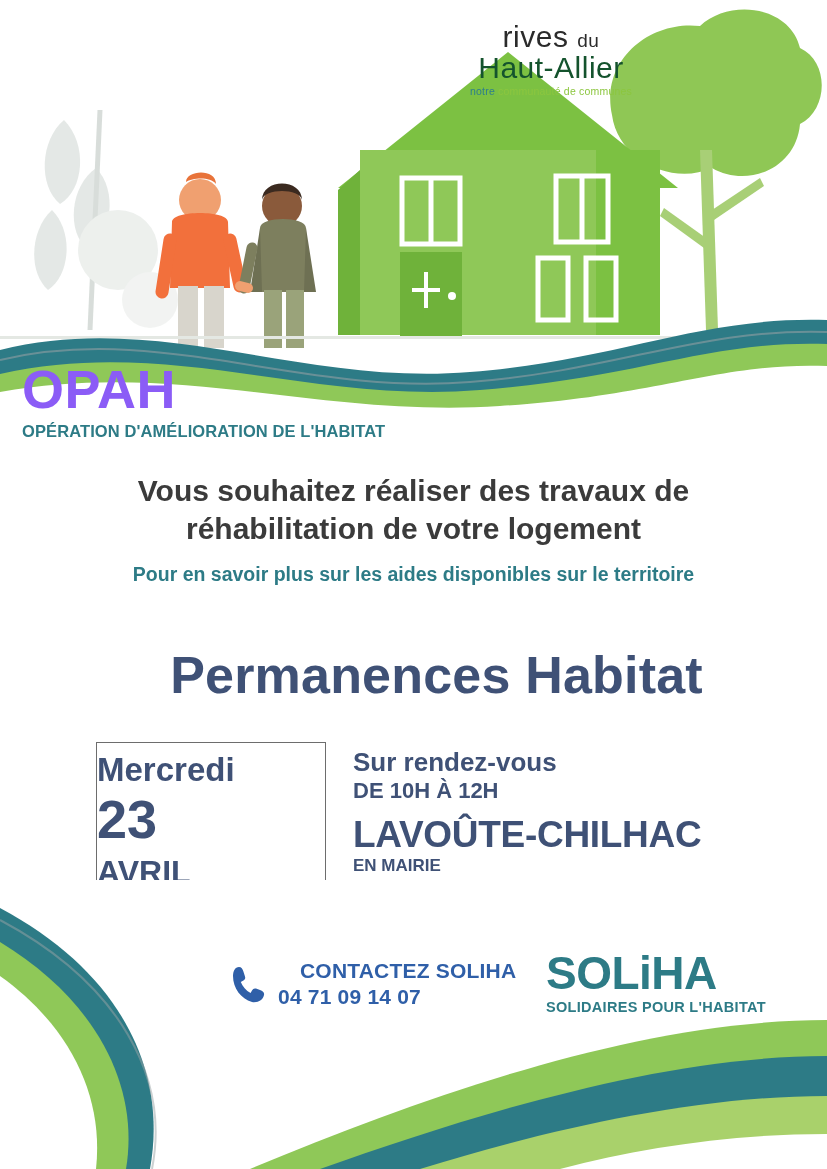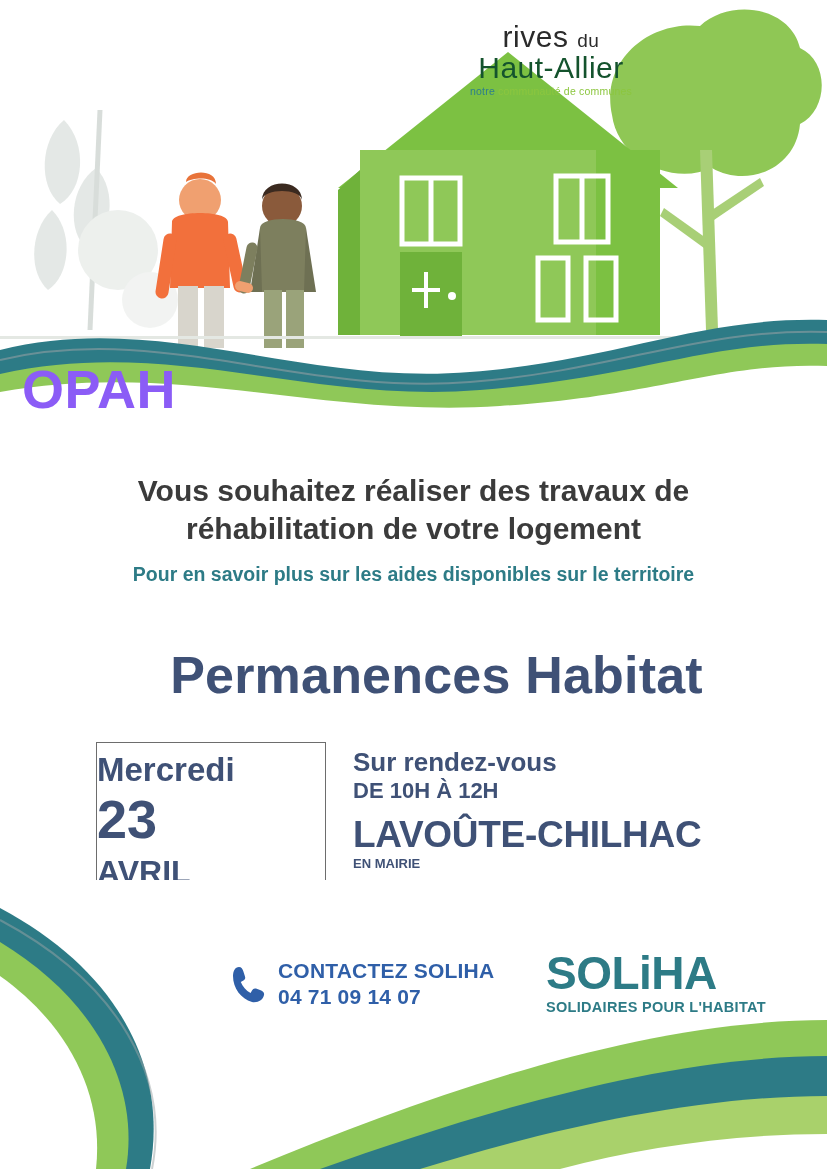--- a/index.html
+++ b/index.html
@@ -172,21 +172,21 @@
     margin-top: 1px;
   }
   .appt-city {
     font-size: 37px;
     font-weight: 700;
     line-height: 1.08;
     margin-top: 10px;
     letter-spacing: -0.3px;
   }
   .appt-place {
-    font-size: 13px;
+    font-size: 17px;
     font-weight: 700;
     line-height: 1.2;
     margin-top: 2px;
   }
 
   
   .footer-waves {
     position: absolute;
     left: 0;
     top: 880px;
@@ -207,21 +207,21 @@
   .phone-icon {
     width: 34px;
     height: 40px;
     display: block;
   }
   .contact-text {
     color: #2f5fa8;
     font-weight: 700;
     line-height: 1.22;
   }
-  .contact-line1 { font-size: 21px; letter-spacing: 0.2px; }
+  .contact-line1 { font-size: 21px; letter-spacing: 0.2px; margin-left: 22px; }
   .contact-line2 { font-size: 21px; letter-spacing: 0.2px; }
 
   
   .soliha {
     position: absolute;
     left: 546px;
     top: 950px;
     width: 230px;
     text-align: left;
   }
@@ -328,20 +328,21 @@
     </div>
     <div class="logo-line2">Haut-Allier</div>
     <div class="logo-sub">
       <span class="teal">notre</span>
       <span>communauté de communes</span>
     </div>
   </div>
 
   <div class="opah-block">
     <div class="opah-title">OPAH</div>
+    <div class="opah-sub">OPÉRATION D'AMÉLIORATION DE L'HABITAT</div>
   </div>
 
   <div class="headline">
     <span>Vous souhaitez réaliser des travaux de</span>
     <span class="l2">réhabilitation de votre logement</span>
   </div>
   <div class="subhead">Pour en savoir plus sur les aides disponibles sur le territoire</div>
 
   <div class="permanences">Permanences Habitat</div>
 

